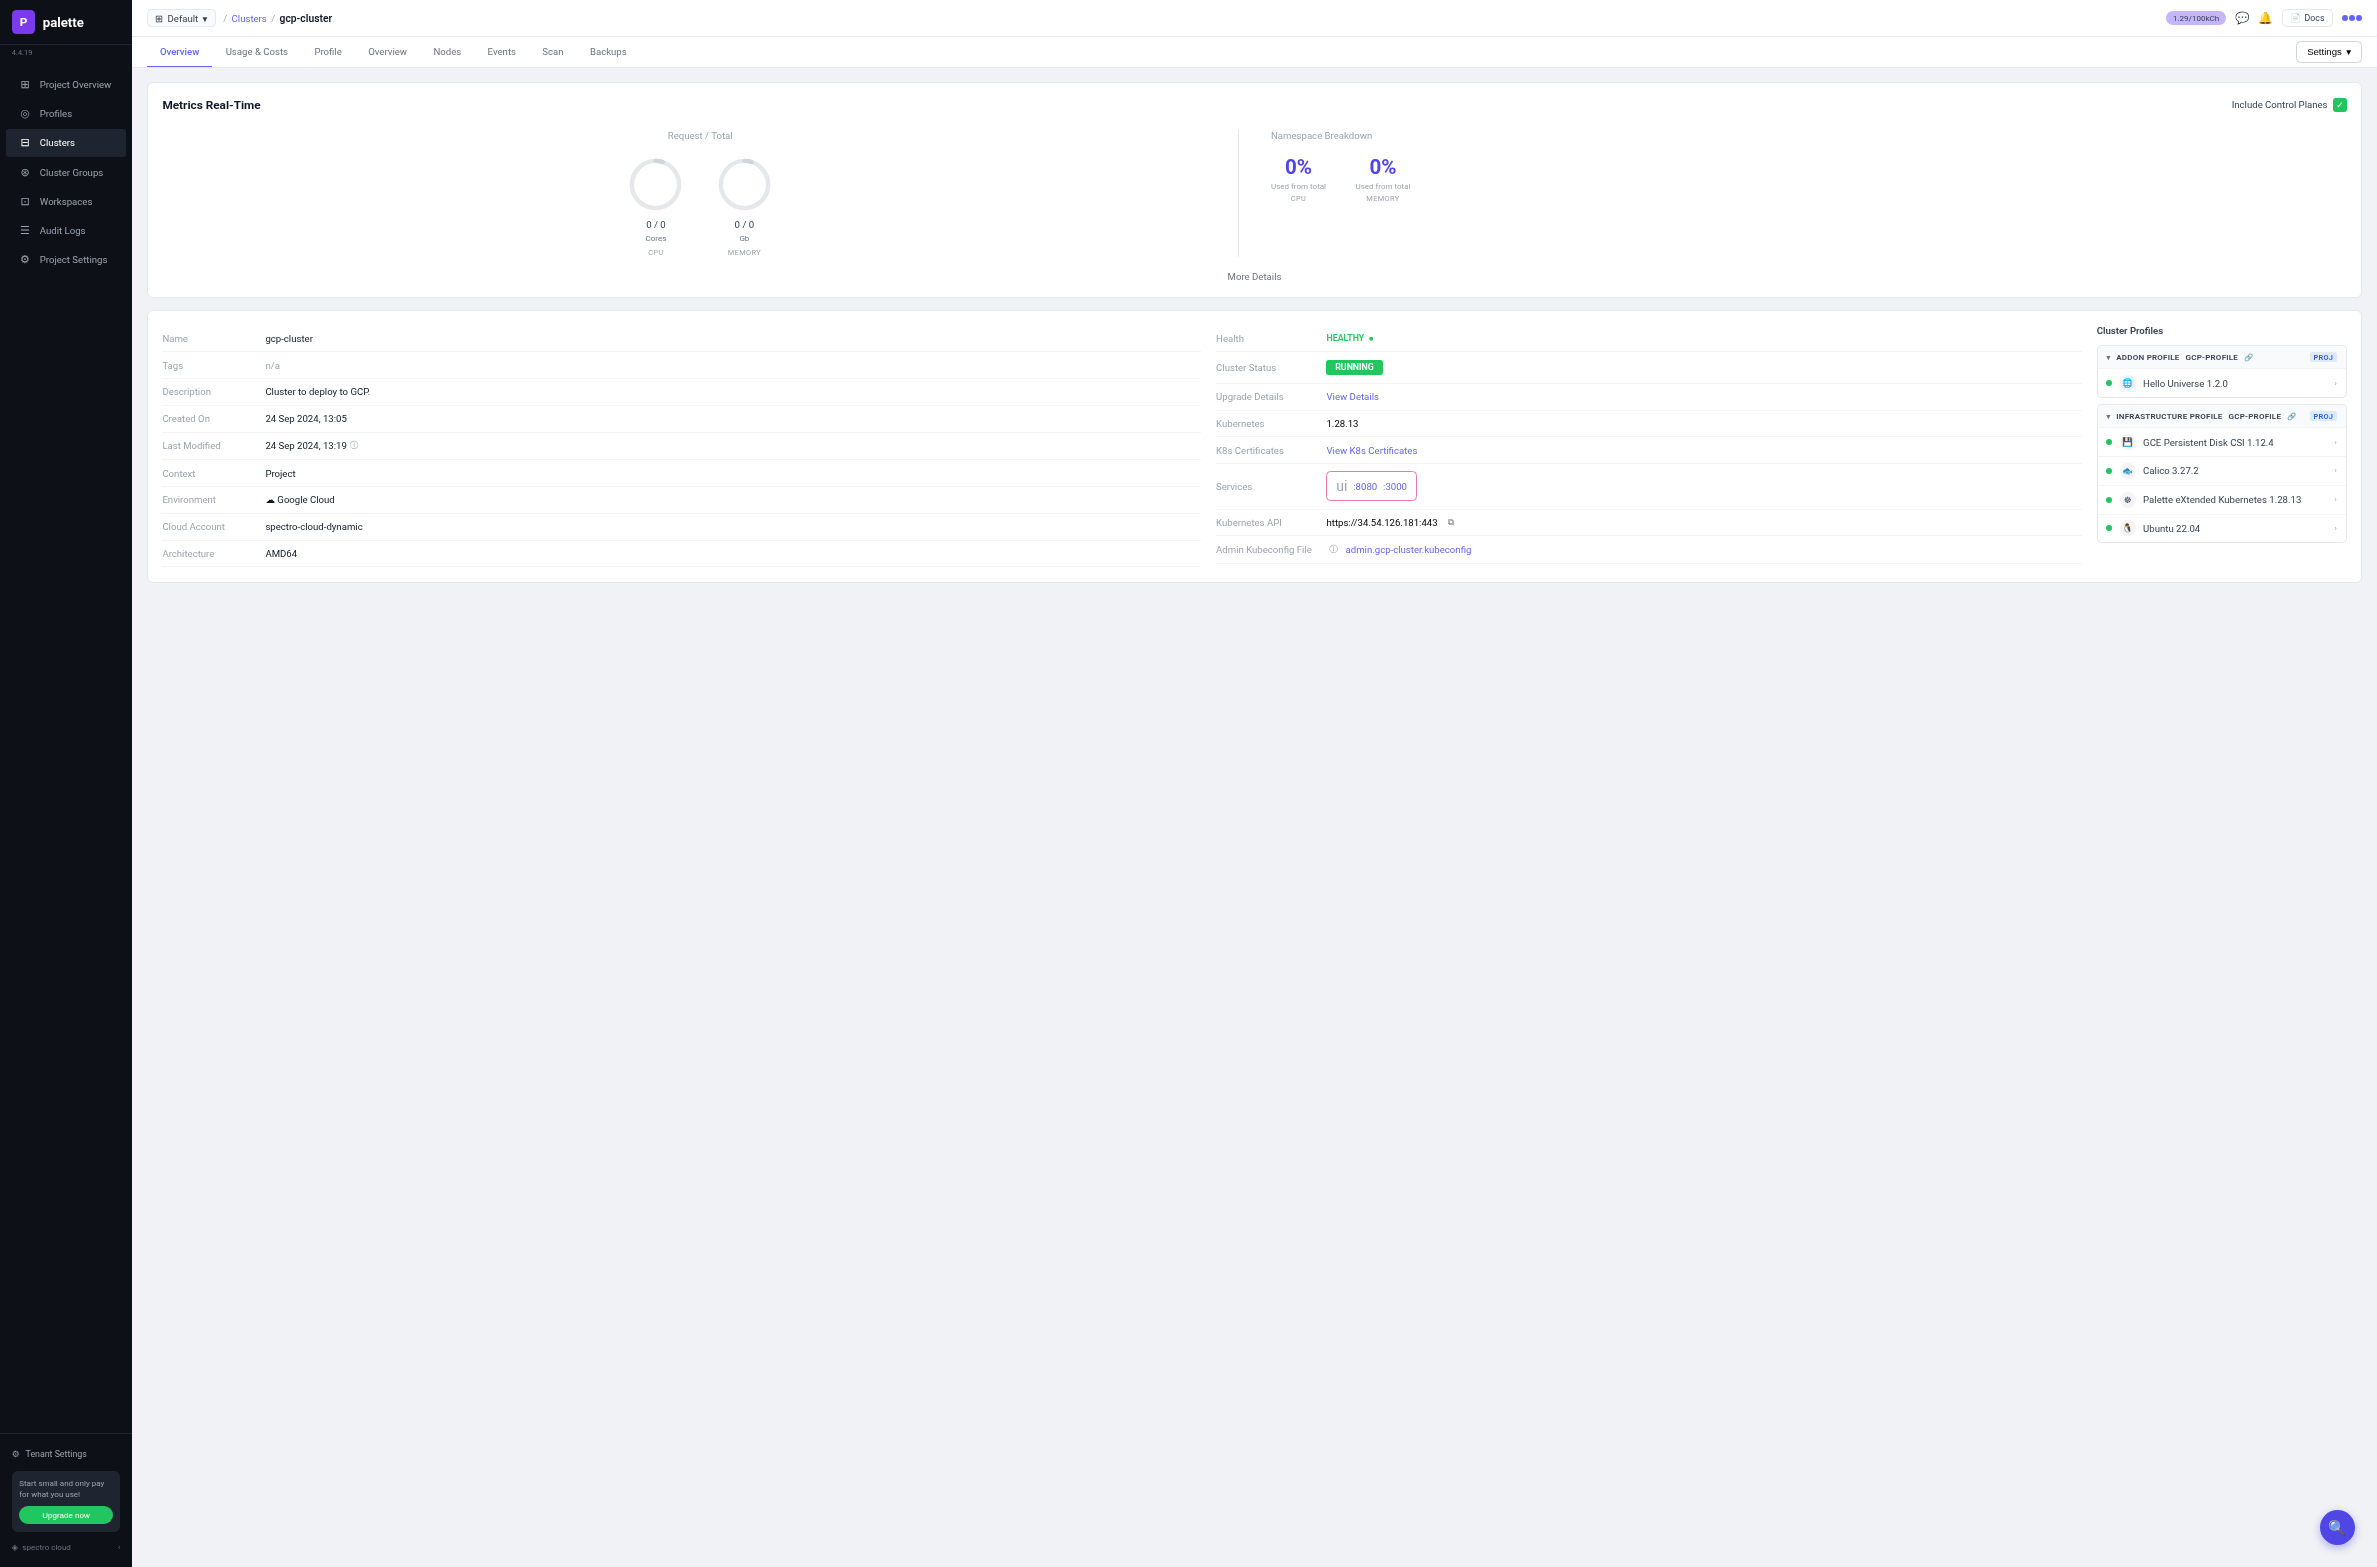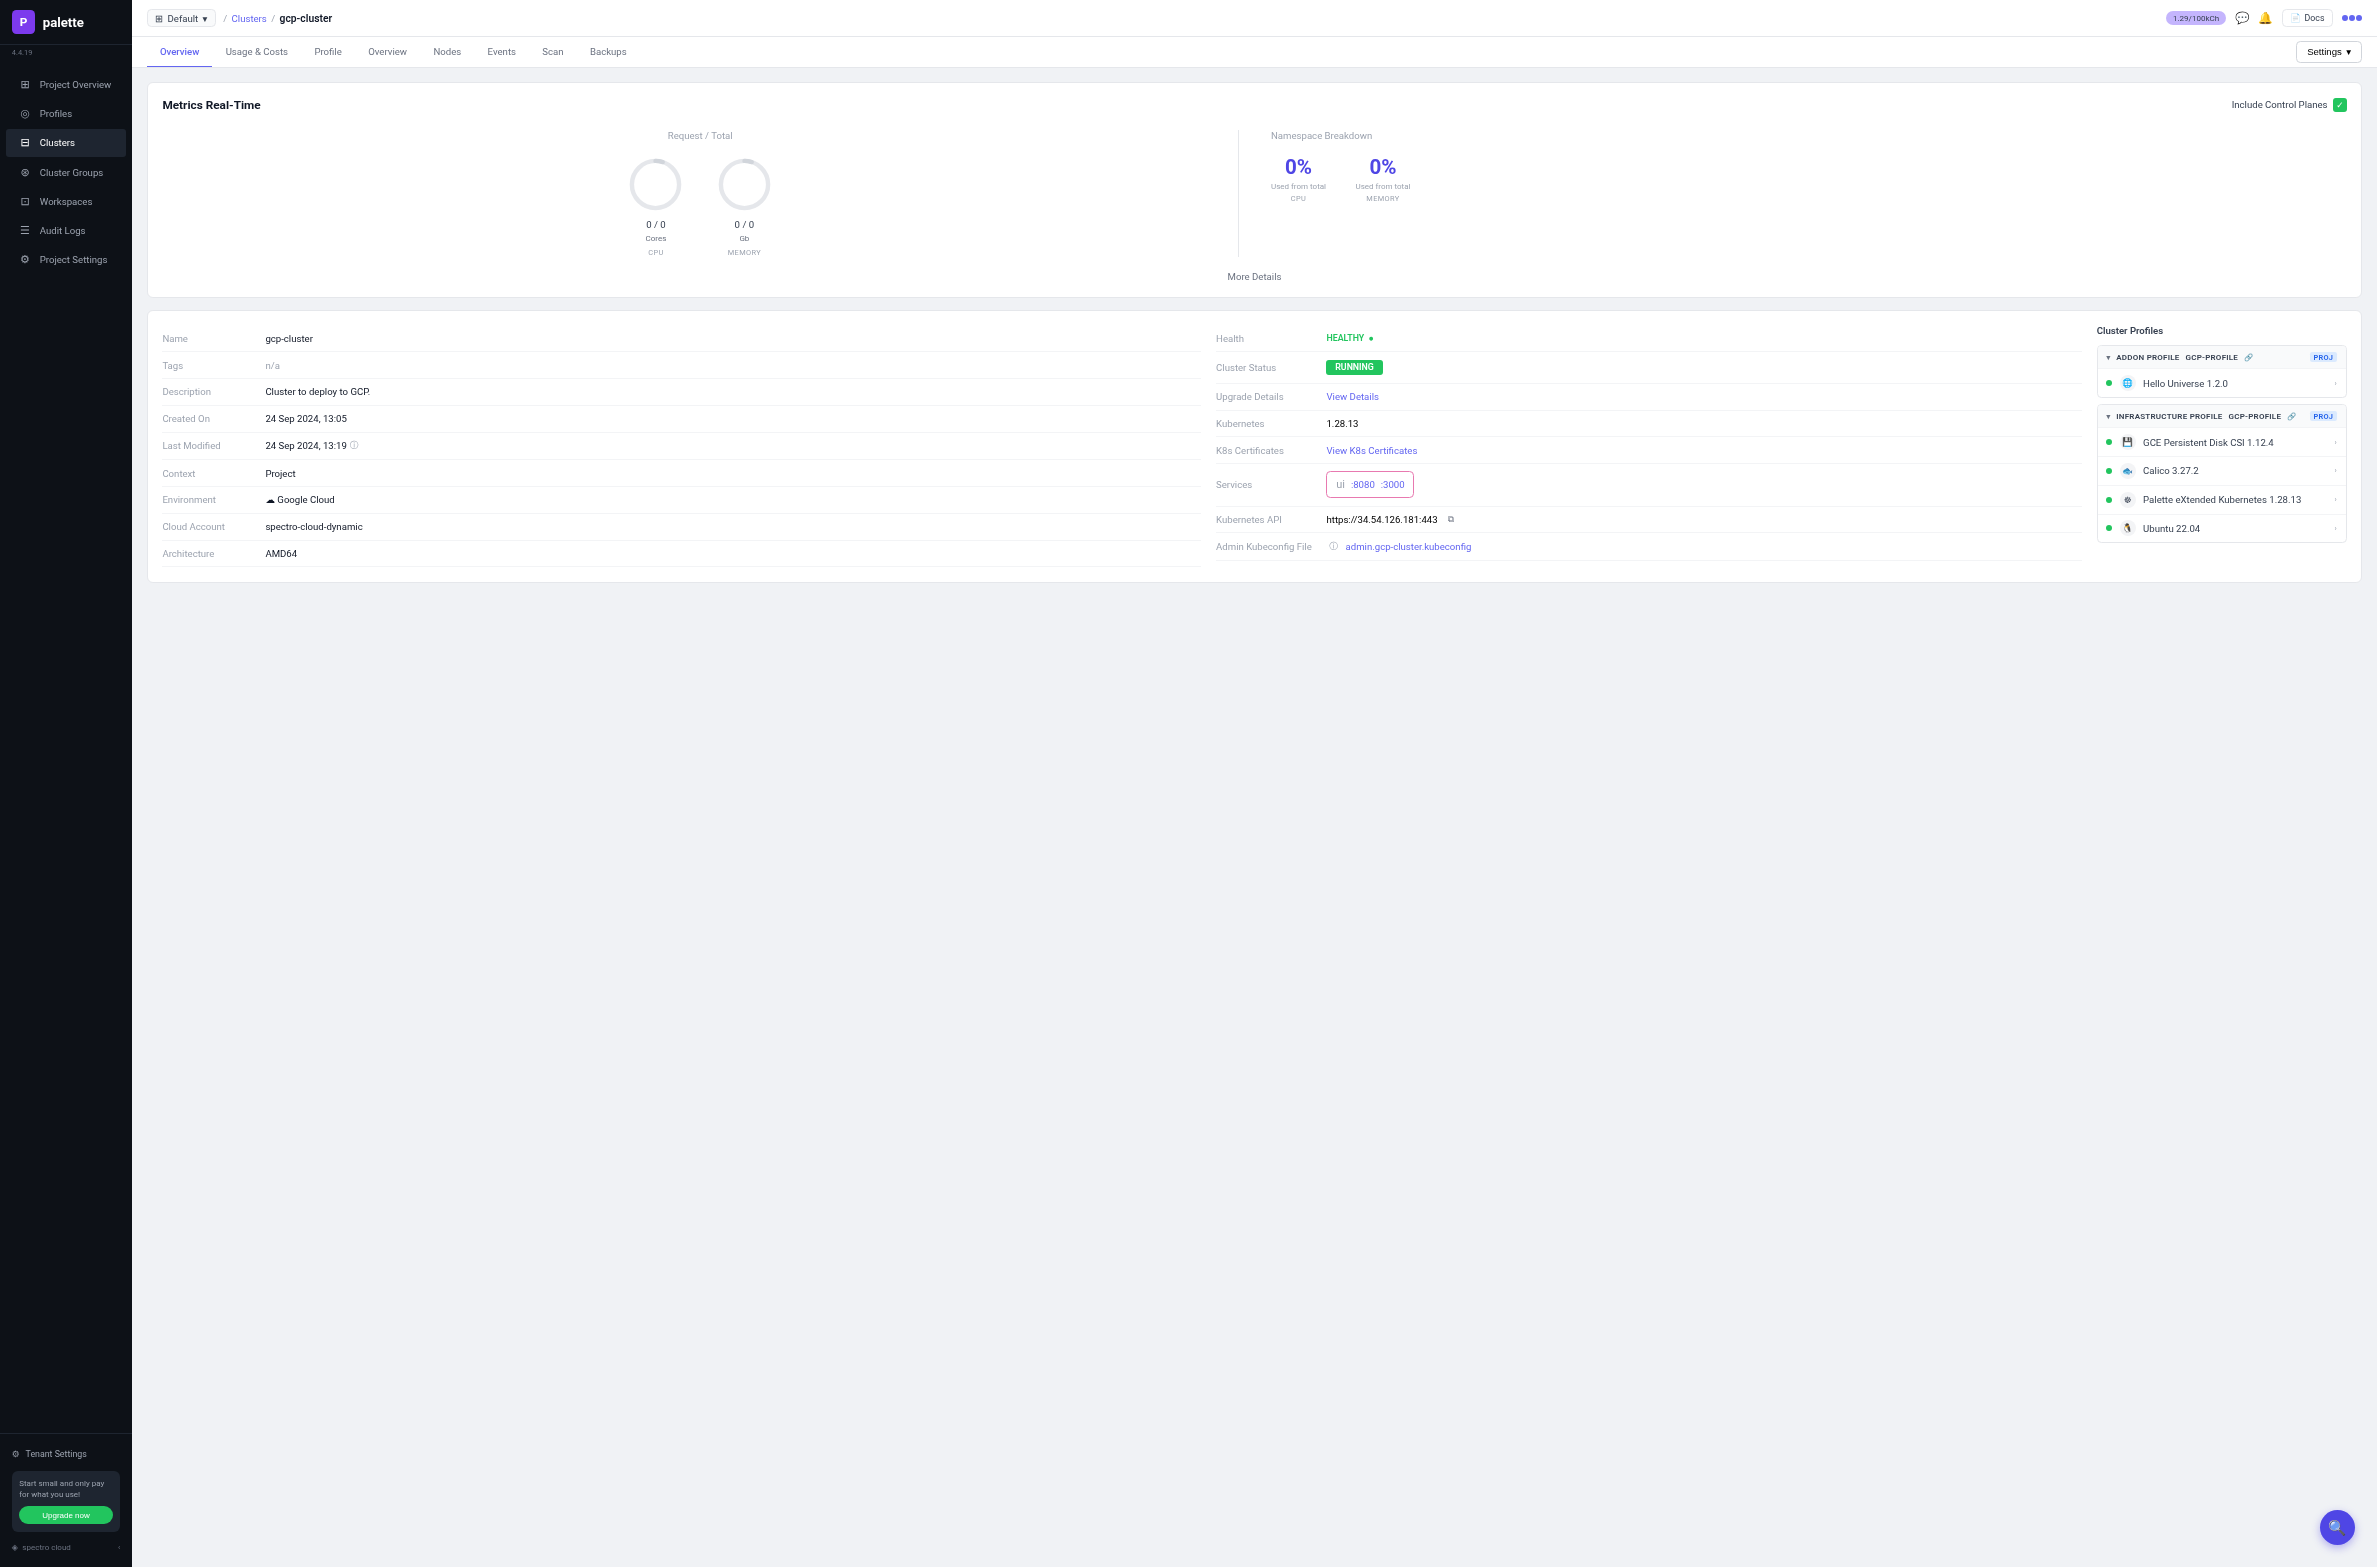--- a/index.html
+++ b/index.html
@@ -310,21 +310,21 @@
       font-size: 8.8px;
       font-weight: 600;
     }
     .view-link { color: #6366f1; cursor: pointer; font-size: 9.6px; }
     .services-box {
       border: 1.5px solid #e879b0;
       border-radius: 4.4px;
       padding: 5.9px 8.8px;
       display: flex; align-items: center; gap: 5.9px;
     }
-    .service-label { color: #9ca3af; font-size: 11px; text-align: right; }
+    .service-label { color: #9ca3af; font-size: 14px; text-align: right; }
     .port-link { color: #6366f1; text-decoration: none; font-size: 9.6px; }
 
     
     .profiles-title { font-size: 9.6px; font-weight: 600; color: #374151; margin-bottom: 8.8px; }
     .profile-group {
       margin-bottom: 5.9px;
       border: 0.7px solid #e5e7eb;
       border-radius: 4.4px;
       overflow: hidden;
     }

